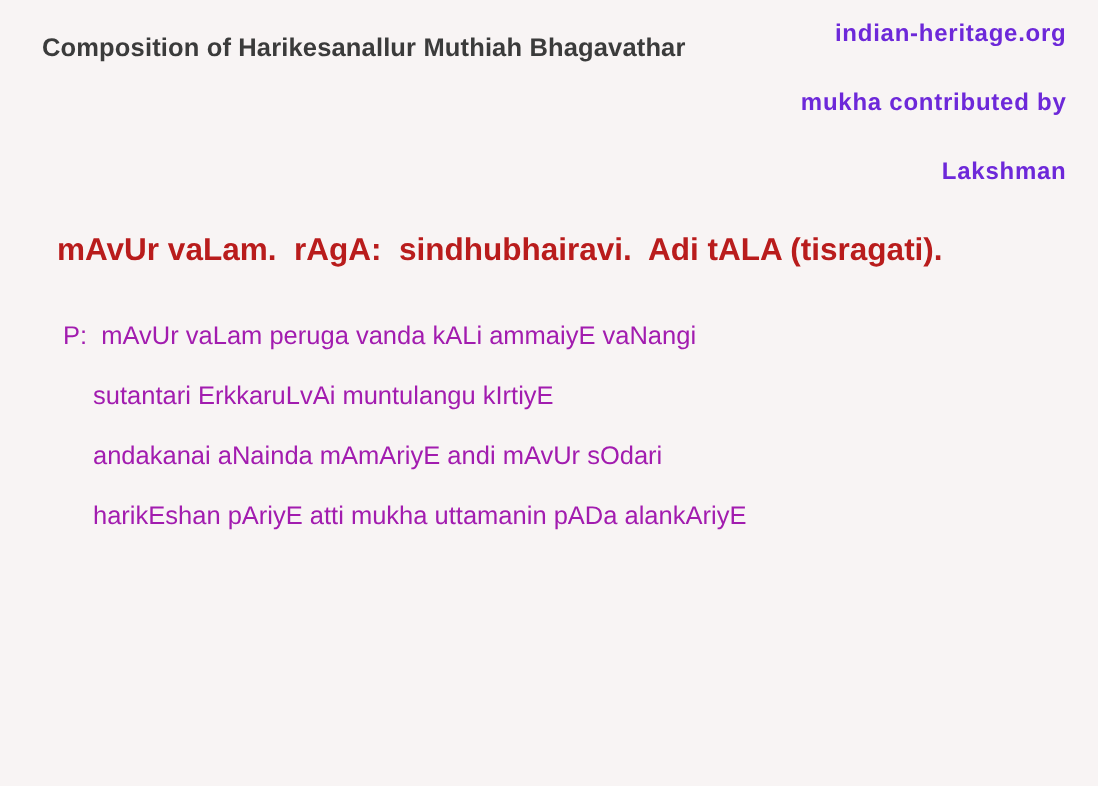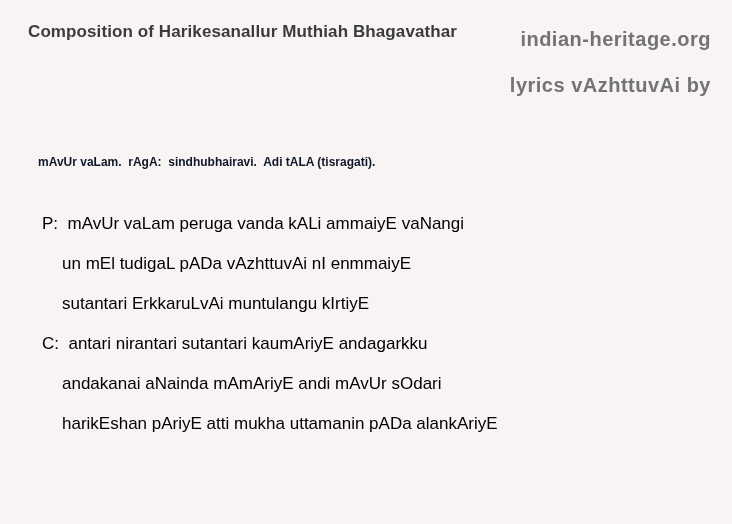--- a/index.html
+++ b/index.html
@@ -21,72 +21,71 @@
     margin: 0;
     font-size: 17px;
     font-weight: bold;
     color: #3b3b3b;
     letter-spacing: 0.1px;
     white-space: pre;
   }
   .watermark {
     position: absolute;
     right: 21px;
-    top: 24px;
+    top: 8px;
     text-align: right;
-    color: #737373;
-    font-size: 20px;
+    color: #6d28d9;
+    font-size: 16px;
     font-weight: bold;
     letter-spacing: 0.5px;
   }
   .watermark .wm-line {
     display: block;
     height: 46px;
     line-height: 30px;
     white-space: pre;
   }
   .song-header {
     position: absolute;
     left: 38px;
     top: 155px;
     margin: 0;
-    font-size: 12px;
+    font-size: 21px;
     font-weight: bold;
-    color: #0f172a;
+    color: #b91c1c;
     white-space: pre;
   }
   .lyrics {
     position: absolute;
     left: 42px;
     top: 204px;
-    color: #000000;
+    color: #a21caf;
     font-size: 17px;
   }
   .lyric-line {
     display: block;
     height: 40px;
     line-height: 40px;
     white-space: pre;
   }
   .lyric-line.indent {
     padding-left: 20px;
   }
 </style>
 </head>
 <body>
 
 <h1 class="page-title">Composition of Harikesanallur Muthiah Bhagavathar</h1>
 
 <div class="watermark">
   <span class="wm-line">indian-heritage.org</span>
-  <span class="wm-line">lyrics vAzhttuvAi by</span>
+  <span class="wm-line">mukha contributed by</span>
+  <span class="wm-line">Lakshman</span>
 </div>
 
 <p class="song-header">mAvUr vaLam.  rAgA:  sindhubhairavi.  Adi tALA (tisragati).</p>
 
 <div class="lyrics">
   <span class="lyric-line">P:  mAvUr vaLam peruga vanda kALi ammaiyE vaNangi</span>
-  <span class="lyric-line indent">un mEl tudigaL pADa vAzhttuvAi nI enmmaiyE</span>
   <span class="lyric-line indent">sutantari ErkkaruLvAi muntulangu kIrtiyE</span>
-  <span class="lyric-line">C:  antari nirantari sutantari kaumAriyE andagarkku</span>
   <span class="lyric-line indent">andakanai aNainda mAmAriyE andi mAvUr sOdari</span>
   <span class="lyric-line indent">harikEshan pAriyE atti mukha uttamanin pADa alankAriyE</span>
 </div>
 
 </body></html>

